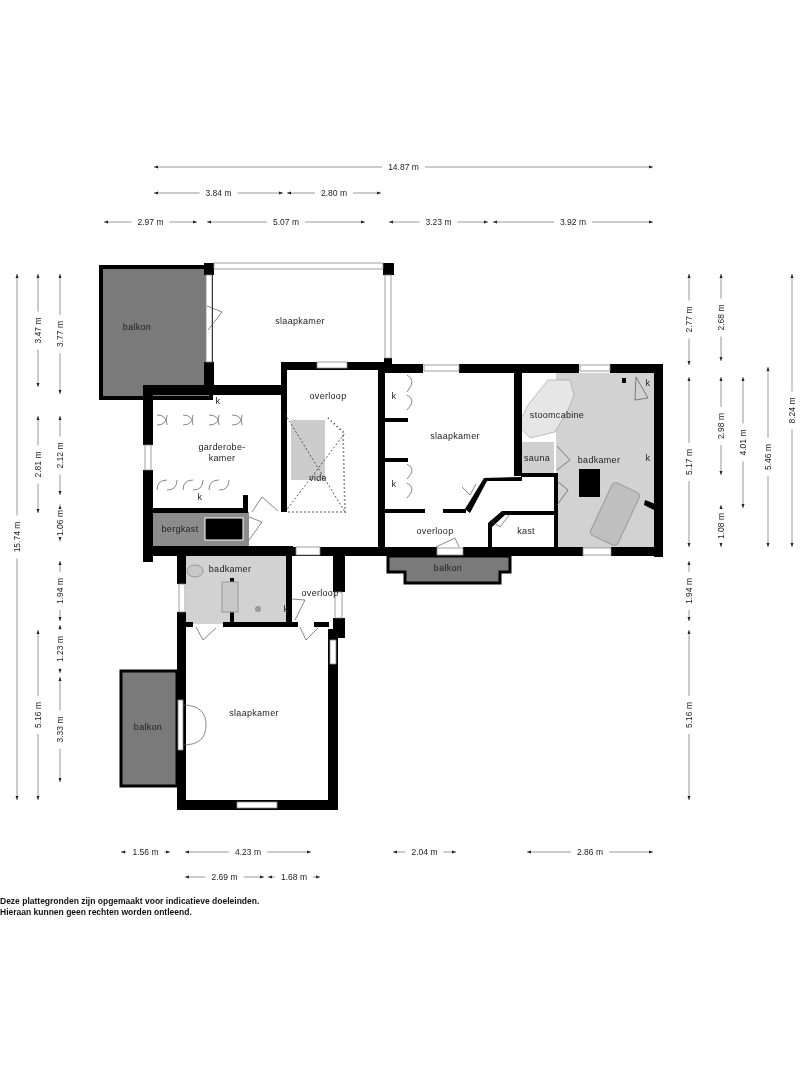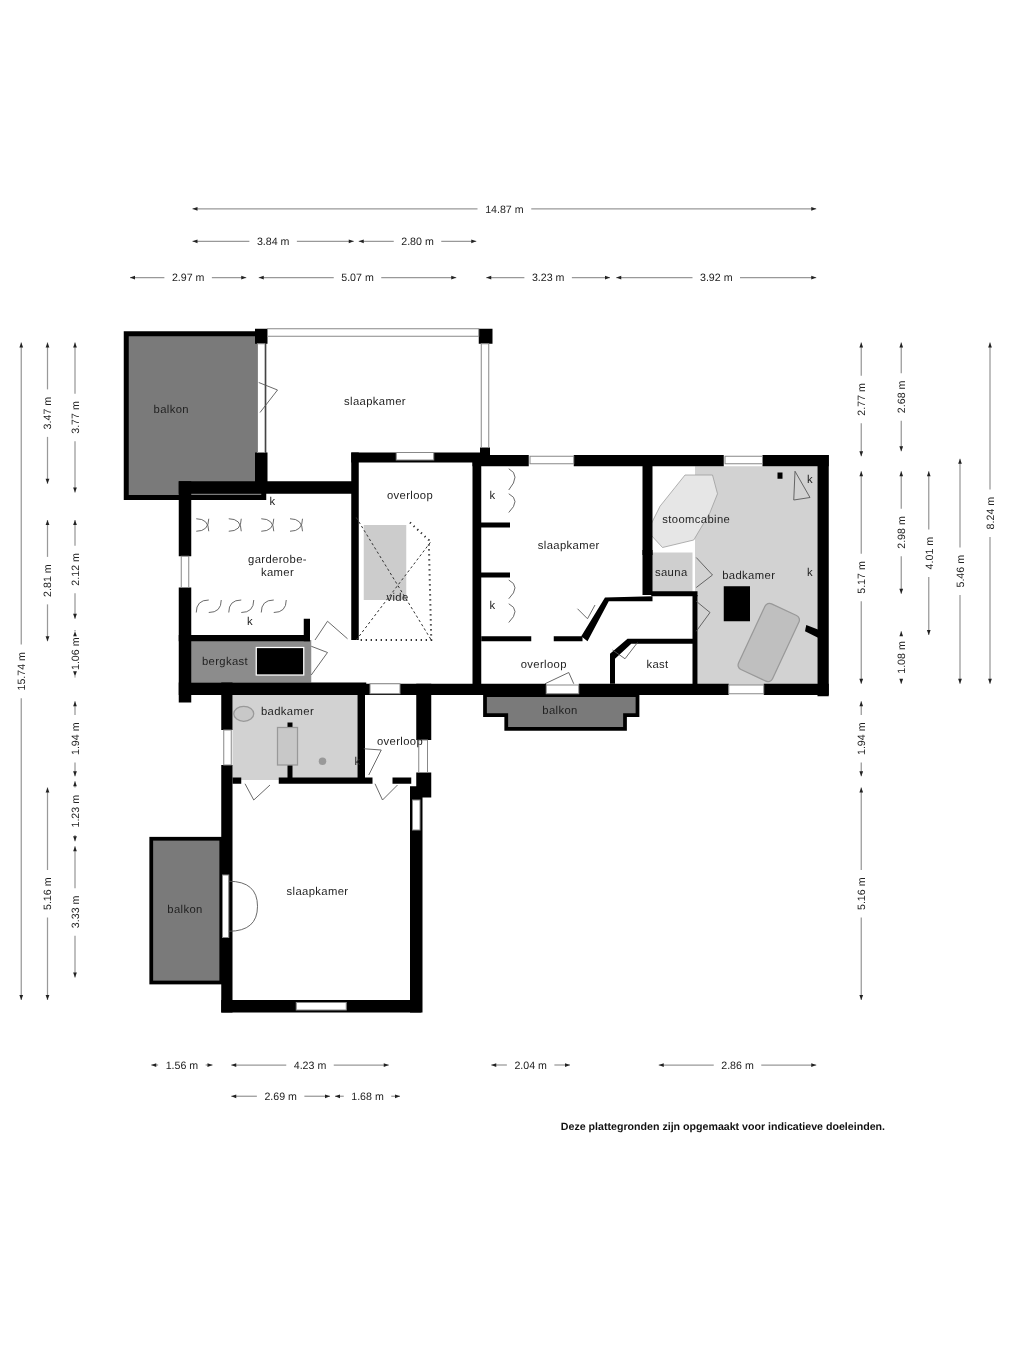--- a/index.html
+++ b/index.html
@@ -1,20 +1,20 @@
 <!DOCTYPE html>
 <html><head>
 <meta charset="utf-8">
 <style>
   html, body { margin: 0; padding: 0; background: #ffffff; }
   body { width: 810px; height: 1080px; position: relative; overflow: hidden; font-family: "Liberation Sans", sans-serif; }
   svg { position: absolute; left: 0; top: 0; }
   .dim-text { font-family: "Liberation Sans", sans-serif; font-size: 8.5px; fill: #222; }
   .room-label { font-family: "Liberation Sans", sans-serif; font-size: 9px; fill: #222; letter-spacing: 0.3px; }
-  .disclaimer { position: absolute; left: 0; width: 684px; top: 896px; text-align: right; font-family: "Liberation Sans", sans-serif; font-size: 8.5px; font-weight: bold; color: #111; line-height: 11px; margin-left: 24px; }
+  .disclaimer { position: absolute; left: 0; width: 684px; top: 896px; text-align: left; font-family: "Liberation Sans", sans-serif; font-size: 8.5px; font-weight: bold; color: #111; line-height: 11px; }
 </style>
 </head>
 <body>
 
 <svg id="plan" width="810" height="1080" viewBox="0 0 810 1080" xmlns="http://www.w3.org/2000/svg">
 
   <g>
     <rect x="101" y="267" width="110" height="131" fill="#7a7a7a" stroke="#000" stroke-width="4"></rect>
     <rect x="121" y="671" width="56" height="115" fill="#7a7a7a" stroke="#000" stroke-width="3"></rect>
     <polygon points="388,556 510,556 510,572 500,572 500,583 405,583 405,572 388,572" fill="#7a7a7a" stroke="#000" stroke-width="3"></polygon>
@@ -392,13 +392,14 @@
       <text x="230" y="572" text-anchor="middle" class="room-label">badkamer</text>
       <text x="320" y="596" text-anchor="middle" class="room-label">overloop</text>
       <text x="286" y="612" text-anchor="middle" class="room-label">k</text>
       <text x="254" y="716" text-anchor="middle" class="room-label">slaapkamer</text>
       <text x="148" y="730" text-anchor="middle" class="room-label">balkon</text>
     </g>
 </svg>
 
 <div class="disclaimer">
   <div>Deze plattegronden zijn opgemaakt voor indicatieve doeleinden.</div>
+  <div>Hieraan kunnen geen rechten worden ontleend.</div>
 </div>
 
 </body></html>

